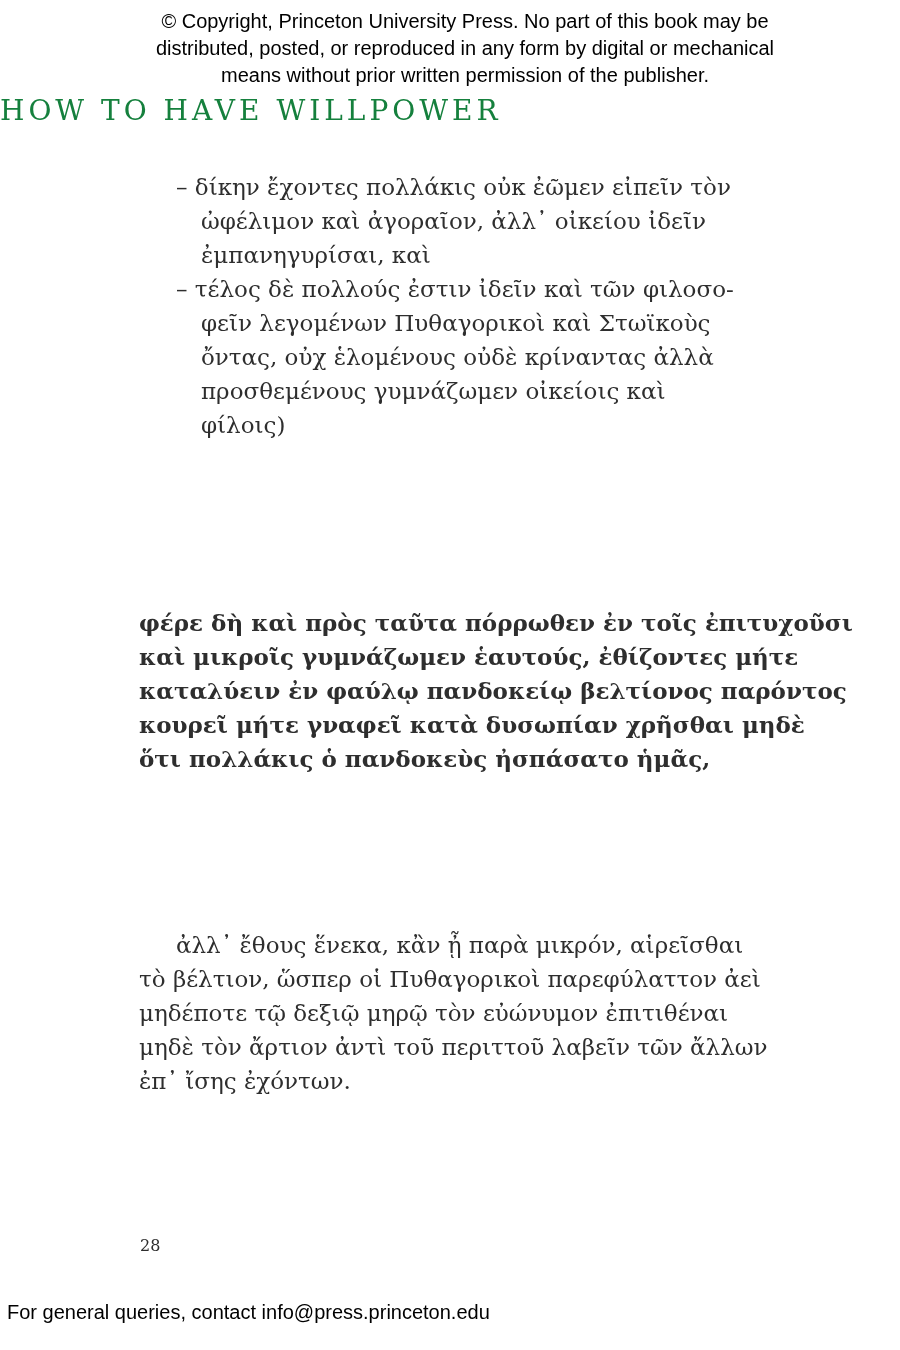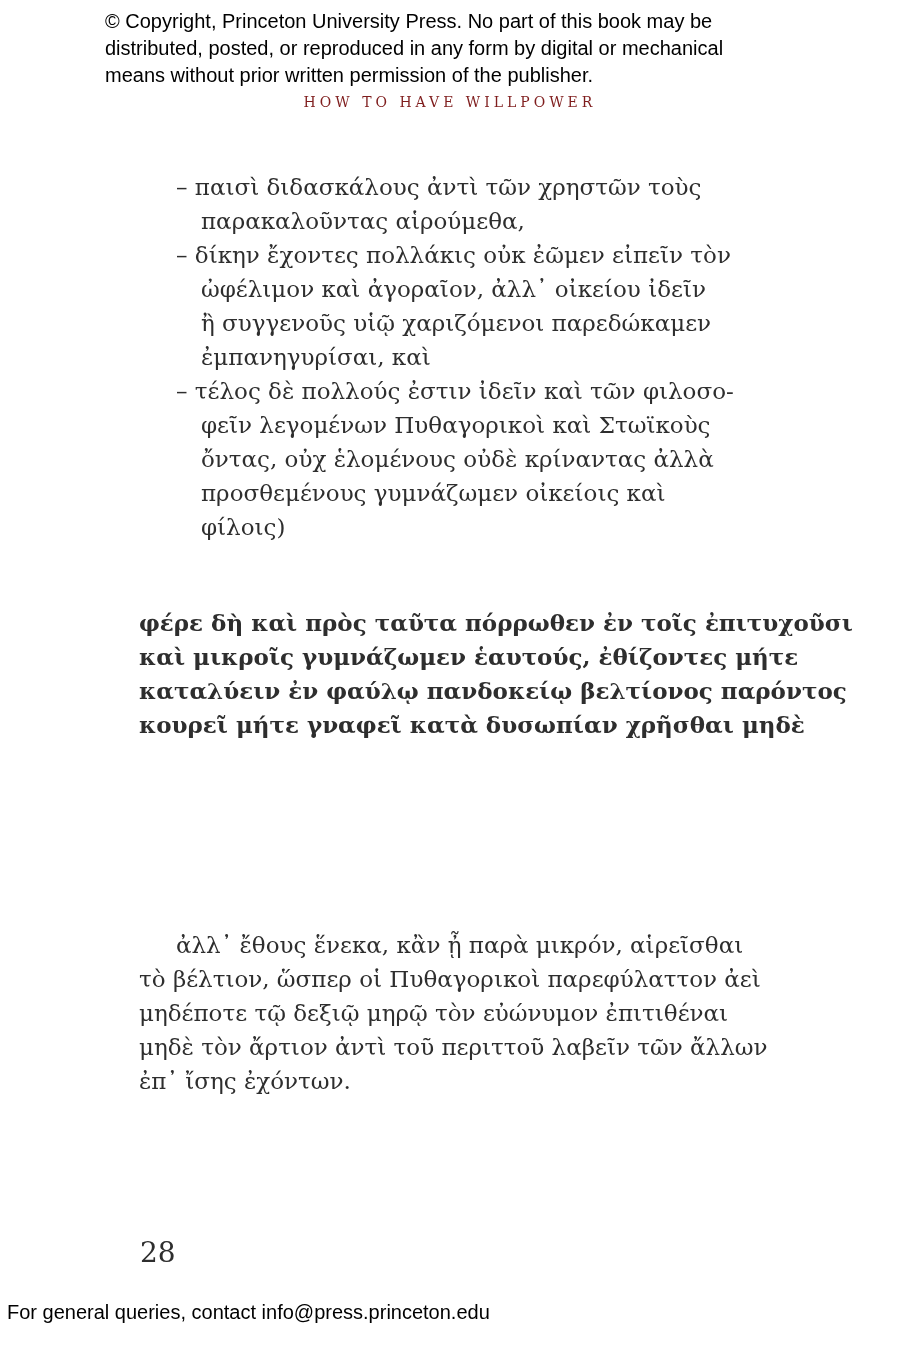--- a/index.html
+++ b/index.html
@@ -17,31 +17,32 @@
   }
   .copyright {
     position: absolute;
     top: 8px;
     left: 105px;
     width: 720px;
     font-family: "Liberation Sans", sans-serif;
     font-size: 20px;
     line-height: 27px;
     color: #000000;
+    text-align: center;
   }
   .running-head {
     position: absolute;
     top: 94px;
     left: 0;
     width: 100%;
-    text-align: center;
+    text-align: left;
     font-family: "DejaVu Serif", serif;
-    font-size: 14px;
+    font-size: 28px;
     letter-spacing: 4px;
-    color: #7f1d1d;
+    color: #15803d;
   }
   .greek {
     font-size: 23px;
     line-height: 34px;
     color: #2e2e2e;
   }
   .line {
     white-space: nowrap;
   }
   .list-block {
@@ -69,21 +70,21 @@
     left: 139px;
     width: 660px;
   }
   .para-2 .first-line {
     text-indent: 37px;
   }
   .page-number {
     position: absolute;
     top: 1236px;
     left: 140px;
-    font-size: 28px;
+    font-size: 16px;
     color: #2e2e2e;
   }
   .footer {
     position: absolute;
     top: 1301px;
     left: 7px;
     width: 100%;
     text-align: left;
     font-family: "Liberation Sans", sans-serif;
     font-size: 20px;
@@ -98,43 +99,39 @@
   <div class="copyright">
       <div class="line first-line">© Copyright, Princeton University Press. No part of this book may be</div>
       <div class="line">distributed, posted, or reproduced in any form by digital or mechanical</div>
       <div class="line">means without prior written permission of the publisher.</div>
     </div>
 
   <div class="running-head">HOW TO HAVE WILLPOWER</div>
 
   <div class="list-block greek">
     <div class="greek-item">
-        <div class="line first-line">– παισὶ διδασκάλους ἀντὶ τῶν χρηστῶν τοὺς</div>
-        <div class="line">παρακαλοῦντας αἱρούμεθα,</div>
-      </div>
-    <div class="greek-item">
         <div class="line first-line">– δίκην ἔχοντες πολλάκις οὐκ ἐῶμεν εἰπεῖν τὸν</div>
         <div class="line">ὠφέλιμον καὶ ἀγοραῖον, ἀλλ᾽ οἰκείου ἰδεῖν</div>
-        <div class="line">ἢ συγγενοῦς υἱῷ χαριζόμενοι παρεδώκαμεν</div>
         <div class="line">ἐμπανηγυρίσαι, καὶ</div>
       </div>
     <div class="greek-item">
         <div class="line first-line">– τέλος δὲ πολλούς ἐστιν ἰδεῖν καὶ τῶν φιλοσο-</div>
         <div class="line">φεῖν λεγομένων Πυθαγορικοὶ καὶ Στωϊκοὺς</div>
         <div class="line">ὄντας, οὐχ ἑλομένους οὐδὲ κρίναντας ἀλλὰ</div>
         <div class="line">προσθεμένους γυμνάζωμεν οἰκείοις καὶ</div>
         <div class="line">φίλοις)</div>
       </div>
   </div>
 
   <div class="para-1 greek">
       <div class="line first-line">φέρε δὴ καὶ πρὸς ταῦτα πόρρωθεν ἐν τοῖς ἐπιτυχοῦσι</div>
       <div class="line">καὶ μικροῖς γυμνάζωμεν ἑαυτούς, ἐθίζοντες μήτε</div>
       <div class="line">καταλύειν ἐν φαύλῳ πανδοκείῳ βελτίονος παρόντος</div>
       <div class="line">κουρεῖ μήτε γναφεῖ κατὰ δυσωπίαν χρῆσθαι μηδὲ</div>
+      <div class="line">ὅτι πολλάκις ὁ πανδοκεὺς ἠσπάσατο ἡμᾶς,</div>
     </div>
 
   <div class="para-2 greek">
       <div class="line first-line">ἀλλ᾽ ἔθους ἕνεκα, κἂν ᾖ παρὰ μικρόν, αἱρεῖσθαι</div>
       <div class="line">τὸ βέλτιον, ὥσπερ οἱ Πυθαγορικοὶ παρεφύλαττον ἀεὶ</div>
       <div class="line">μηδέποτε τῷ δεξιῷ μηρῷ τὸν εὐώνυμον ἐπιτιθέναι</div>
       <div class="line">μηδὲ τὸν ἄρτιον ἀντὶ τοῦ περιττοῦ λαβεῖν τῶν ἄλλων</div>
       <div class="line">ἐπ᾽ ἴσης ἐχόντων.</div>
     </div>
 

